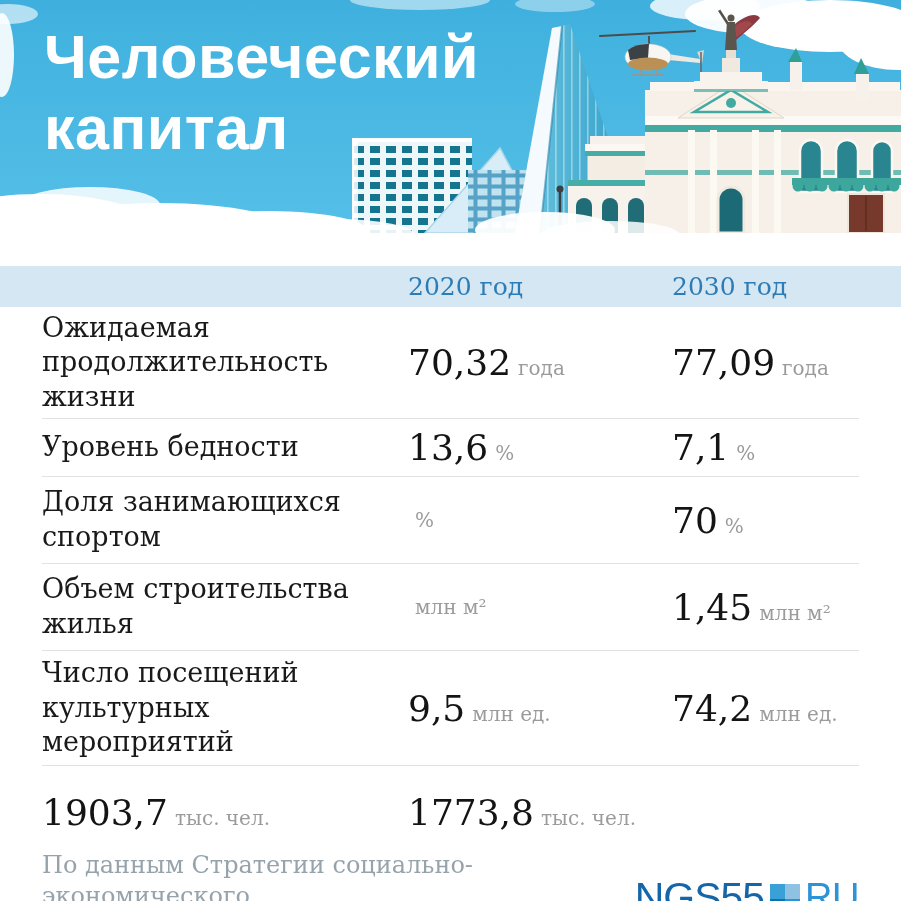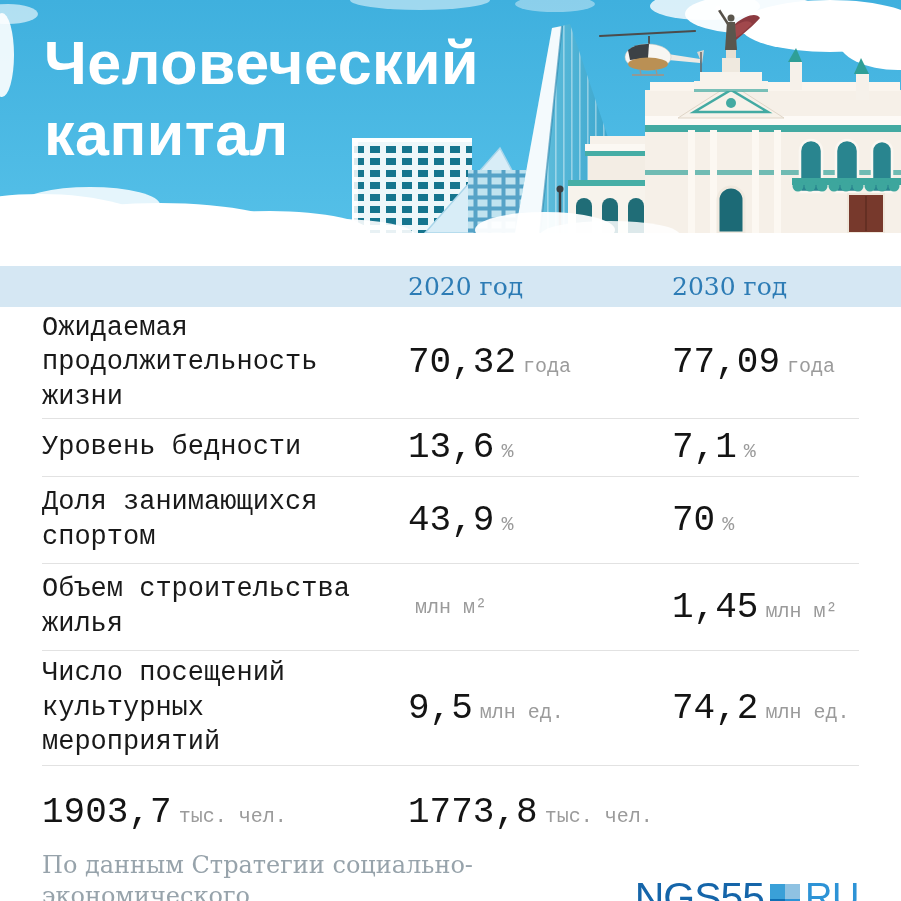--- a/index.html
+++ b/index.html
@@ -1,31 +1,31 @@
 <!DOCTYPE html>
 <html><head>
 <meta charset="utf-8">
 <style>
   html,body{margin:0;padding:0;background:#fff;}
   .poster{position:relative;width:901px;height:901px;background:#fff;overflow:hidden;
           font-family:"DejaVu Serif", serif;}
   
   .hero{position:relative;width:901px;height:233px;}
   .hero svg{display:block;width:901px;height:233px;}
-  .hero-title{position:absolute;left:44px;top:28px;width:520px;
+  .hero-title{position:absolute;left:44px;top:22px;width:520px;
       font-family:"Liberation Sans", sans-serif;font-weight:700;
       font-size:61px;line-height:1.17;color:#ffffff;letter-spacing:0.5px;}
   
   .band{height:41px;background:#d5e7f3;display:grid;
         grid-template-columns:366px 264px auto;align-items:center;
         padding:0 42px;box-sizing:border-box;margin-top:33px;}
   .band .colhead{color:#2d7cb5;font-size:25px;}
   
   .rows{padding:0 42px;box-sizing:border-box;}
-  .trow{display:grid;grid-template-columns:366px 264px auto;align-items:center;box-sizing:border-box;font-family:Liberation Mono, monospace;}
+  .trow{display:grid;grid-template-columns:366px 264px auto;align-items:center;box-sizing:border-box;}
   .trow + .trow{border-top:1px solid #e2e2e2;}
   .rlabel{font-size:27px;line-height:1.28;color:#191919;white-space:pre-line;padding-right:10px;}
   .vcell{display:flex;align-items:baseline;}
   .vnum{font-size:36px;color:#141414;}
   .vunit{font-size:20px;color:#9b9b9b;margin-left:7px;}
   .h-r1{min-height:111px}.h-r2{min-height:58px}.h-r3{min-height:87px}
   .h-r4{min-height:87px}.h-r5{min-height:115px}.h-r6{min-height:93px}
   
   .footer{height:76px;padding:2px 42px 0 42px;box-sizing:border-box;
           display:flex;justify-content:space-between;align-items:center;}
@@ -236,21 +236,20 @@
       <div class="vcell">
         <span class="vnum">7,1</span>
         <span class="vunit">%</span>
       </div>
     </div>
 
     <div class="trow h-r3">
       <div class="rlabel">Доля занимающихся
 спортом</div>
       <div class="vcell">
-        <span class="vnum">43,9</span>
         <span class="vunit">%</span>
       </div>
       <div class="vcell">
         <span class="vnum">70</span>
         <span class="vunit">%</span>
       </div>
     </div>
 
     <div class="trow h-r4">
       <div class="rlabel">Объем строительства

